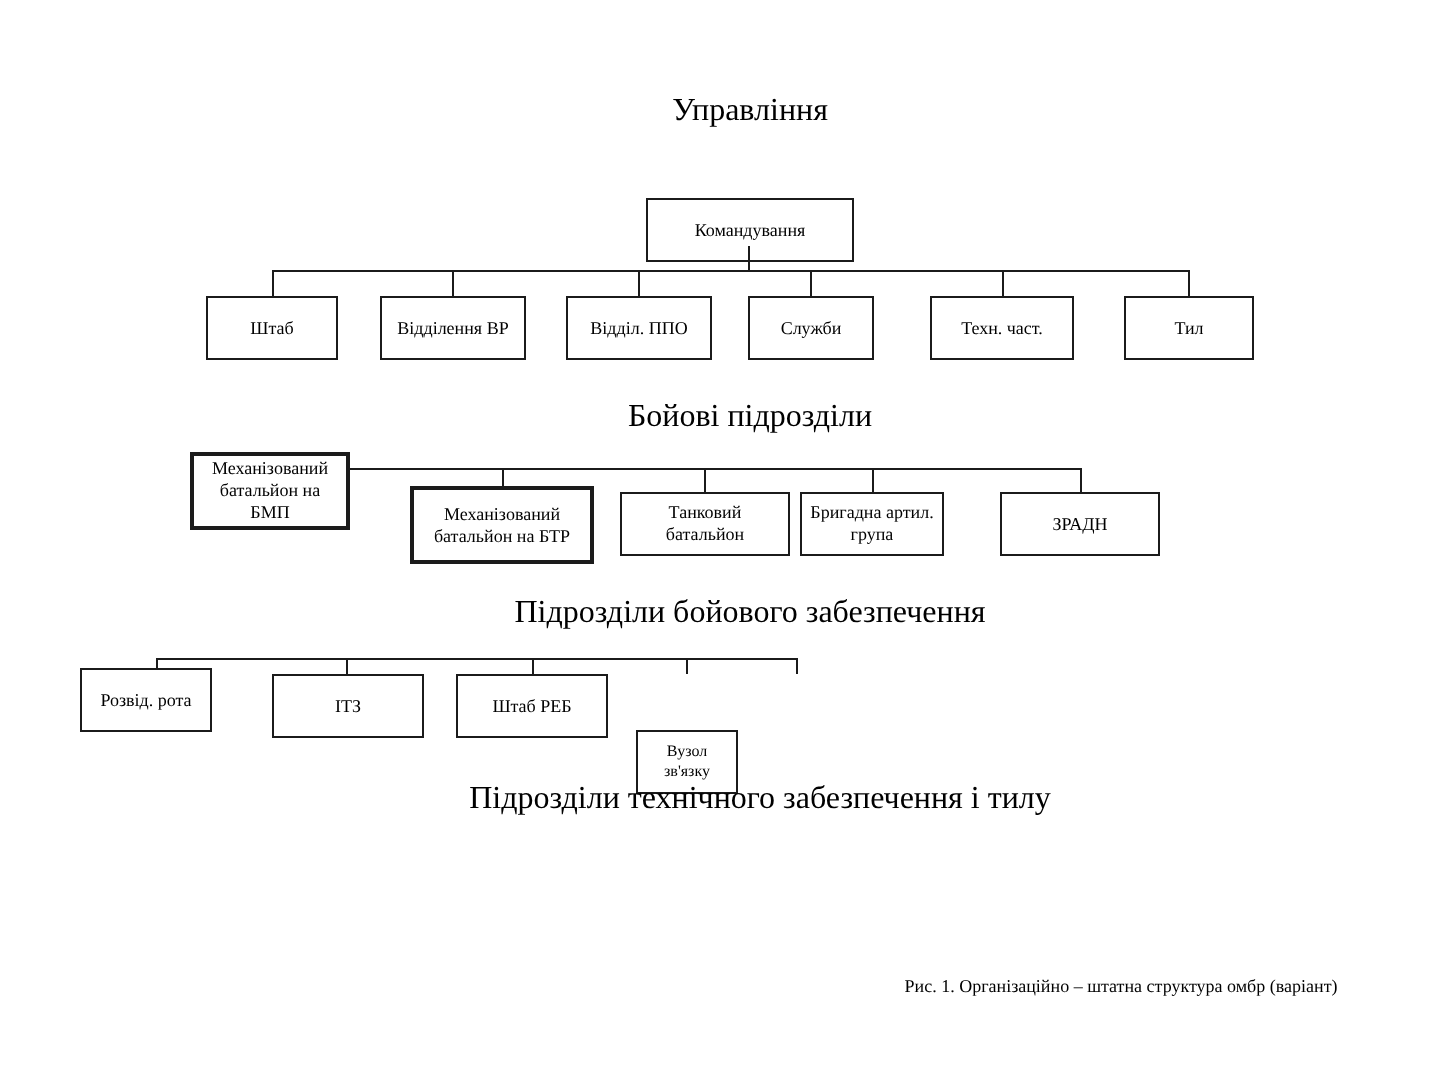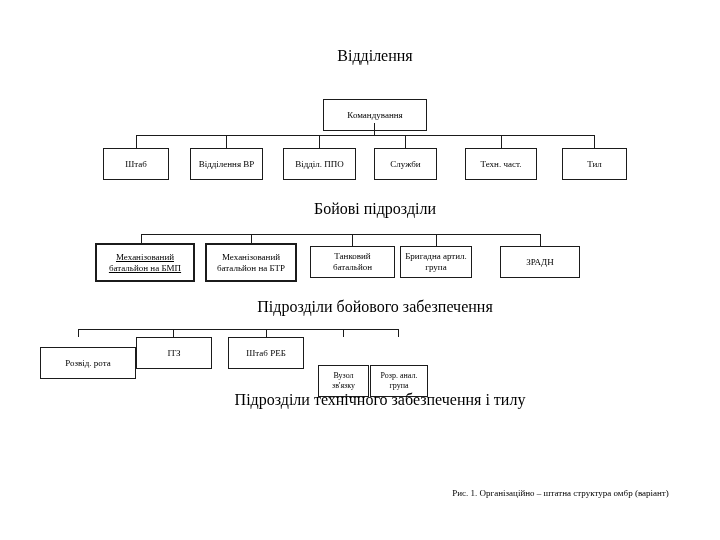--- a/index.html
+++ b/index.html
@@ -19,21 +19,21 @@
   .hline,.vline{position:absolute;background:#1b1b1b;}
   .hline{height:1px;}
   .vline{width:1px;}
   .caption{position:absolute;font-size:9px;text-align:center;white-space:nowrap;}
 </style>
 </head>
 <body>
 
 <div class="canvas">
 
-  <div class="sec-title" style="left:275px;top:47px;width:200px;">Відділення</div>
+  <div class="sec-title" style="left:275px;top:47px;width:200px;">Управління</div>
 
   <div class="box" style="left:323px;top:99px;width:104px;height:24px;">Командування</div>
 
   <div class="vline" style="left:374px;top:123px;height:12px;"></div>
   <div class="hline" style="left:136px;top:135px;width:459px;"></div>
   <div class="vline" style="left:136px;top:135px;height:13px;"></div>
   <div class="vline" style="left:226px;top:135px;height:13px;"></div>
   <div class="vline" style="left:319px;top:135px;height:13px;"></div>
   <div class="vline" style="left:405px;top:135px;height:13px;"></div>
   <div class="vline" style="left:501px;top:135px;height:13px;"></div>
@@ -48,38 +48,37 @@
 
   <div class="sec-title" style="left:255px;top:200px;width:240px;">Бойові підрозділи</div>
 
   <div class="hline" style="left:141px;top:234px;width:400px;"></div>
   <div class="vline" style="left:141px;top:234px;height:9px;"></div>
   <div class="vline" style="left:251px;top:234px;height:9px;"></div>
   <div class="vline" style="left:352px;top:234px;height:12px;"></div>
   <div class="vline" style="left:436px;top:234px;height:12px;"></div>
   <div class="vline" style="left:540px;top:234px;height:12px;"></div>
 
-  <div class="box heavy" style="left:95px;top:243px;width:100px;height:39px;text-decoration:underline;">Механізований батальйон на БМП</div>
+  <div class="box heavy" style="left:95px;top:226px;width:80px;height:39px;">Механізований батальйон на БМП</div>
   <div class="box heavy" style="left:205px;top:243px;width:92px;height:39px;">Механізований батальйон на БТР</div>
   <div class="box" style="left:310px;top:246px;width:85px;height:31px;">Танковий батальйон</div>
   <div class="box" style="left:400px;top:246px;width:72px;height:31px;">Бригадна артил. група</div>
   <div class="box" style="left:500px;top:246px;width:80px;height:31px;">ЗРАДН</div>
 
   <div class="sec-title" style="left:205px;top:298px;width:340px;">Підрозділи бойового забезпечення</div>
 
   <div class="hline" style="left:78px;top:329px;width:321px;"></div>
   <div class="vline" style="left:78px;top:329px;height:8px;"></div>
   <div class="vline" style="left:173px;top:329px;height:8px;"></div>
   <div class="vline" style="left:266px;top:329px;height:8px;"></div>
   <div class="vline" style="left:343px;top:329px;height:8px;"></div>
   <div class="vline" style="left:398px;top:329px;height:8px;"></div>
 
-  <div class="box" style="left:40px;top:347px;width:96px;height:28px;">Розвід. рота</div>
+  <div class="box" style="left:40px;top:334px;width:66px;height:28px;">Розвід. рота</div>
   <div class="box" style="left:136px;top:337px;width:76px;height:28px;">ІТЗ</div>
   <div class="box" style="left:228px;top:337px;width:76px;height:28px;">Штаб РЕБ</div>
   <div class="box small" style="left:318px;top:337px;width:51px;height:28px;">Вузол зв'язку</div>
-  <div class="box small" style="left:370px;top:337px;width:58px;height:28px;">Розр. анал. група</div>
 
   <div class="sec-title" style="left:180px;top:391px;width:400px;">Підрозділи технічного забезпечення і тилу</div>
 
   <div class="caption" style="left:433px;top:488px;width:255px;">Рис. 1. Організаційно – штатна структура омбр (варіант)</div>
 
 </div>
 
 </body></html>

